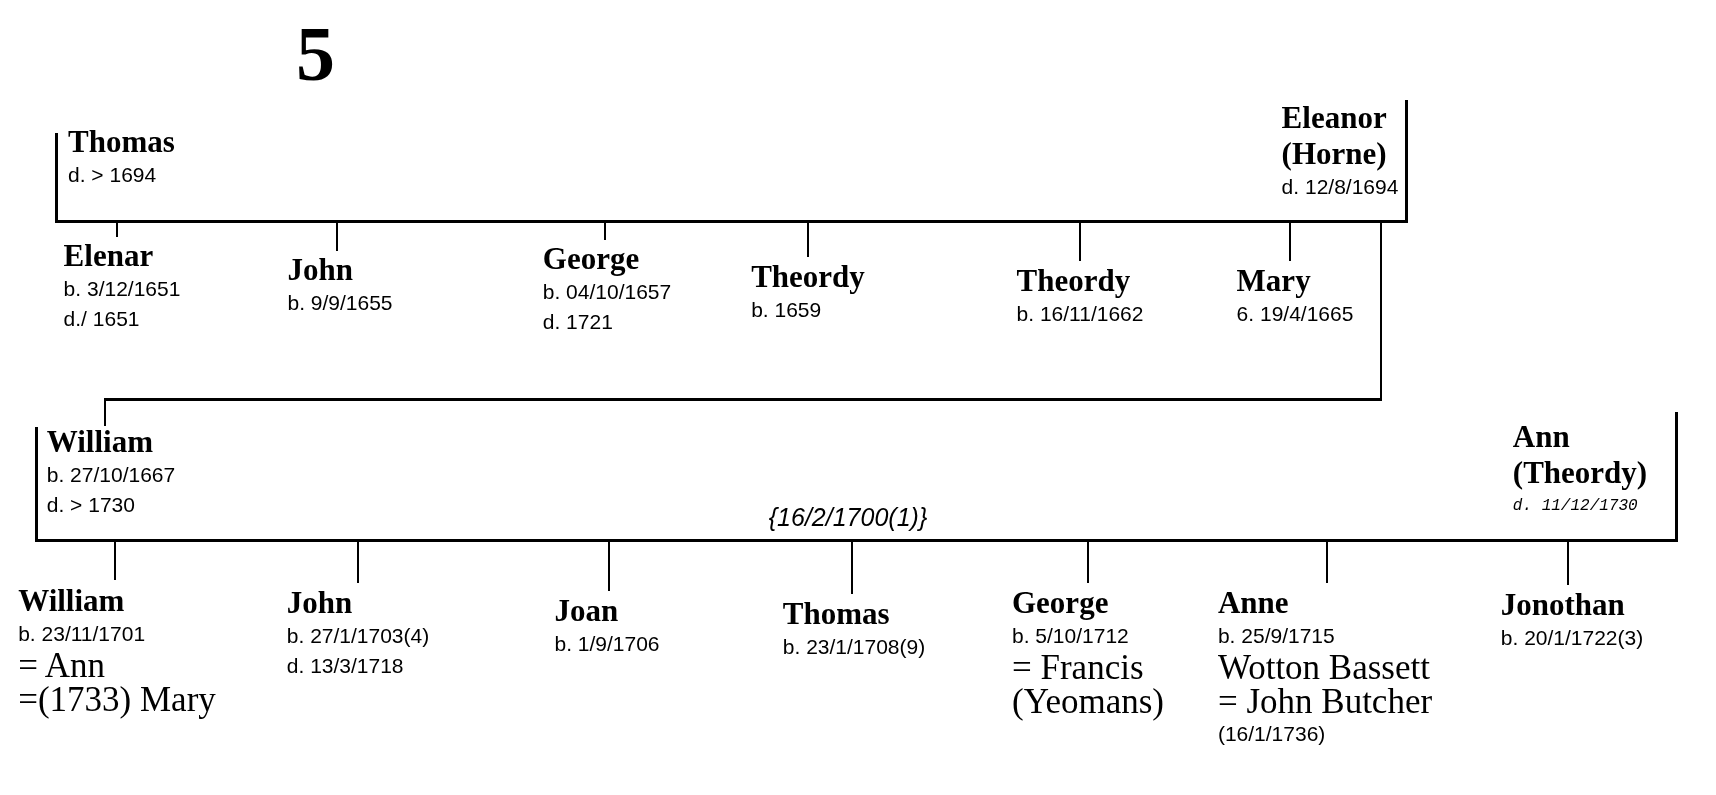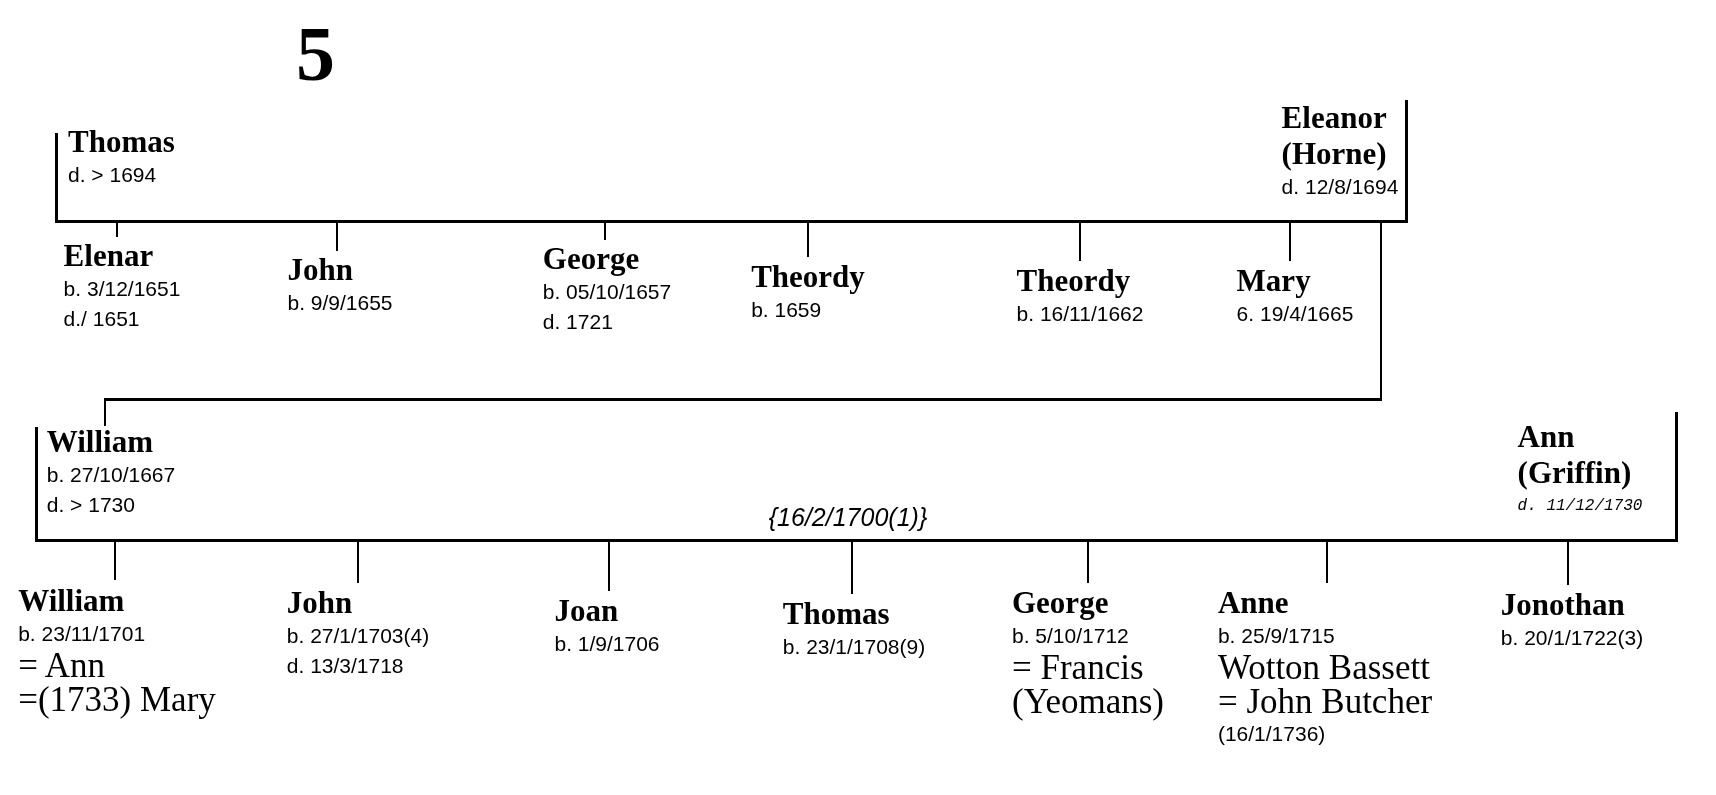--- a/index.html
+++ b/index.html
@@ -102,21 +102,21 @@
     <div class="detail">d./ 1651</div>
   </div>
 
   <div class="col" style="left:340px;top:252px">
     <div class="pname">John</div>
     <div class="detail">b. 9/9/1655</div>
   </div>
 
   <div class="col" style="left:607px;top:241px">
     <div class="pname">George</div>
-    <div class="detail">b. 05/10/1657</div>
+    <div class="detail">b. 04/10/1657</div>
     <div class="detail">d. 1721</div>
   </div>
 
   <div class="col" style="left:808px;top:259px">
     <div class="pname">Theordy</div>
     <div class="detail">b. 1659</div>
   </div>
 
   <div class="col" style="left:1080px;top:263px">
     <div class="pname">Theordy</div>
@@ -129,21 +129,21 @@
   </div>
 
   <div class="col" style="left:111px;top:424px">
     <div class="pname">William</div>
     <div class="detail">b. 27/10/1667</div>
     <div class="detail">d. &gt; 1730</div>
   </div>
 
   <div class="col" style="left:1580px;top:419px">
     <div class="pname">Ann</div>
-    <div class="pname">(Griffin)</div>
+    <div class="pname">(Theordy)</div>
     <div class="mono-italic">d. 11/12/1730</div>
   </div>
 
   <div id="marriage-note">{16/2/1700(1)}</div>
 
   <div class="col" style="left:117px;top:583px">
     <div class="pname">William</div>
     <div class="detail">b. 23/11/1701</div>
     <div class="marriage">= Ann</div>
     <div class="marriage">=(1733) Mary</div>

